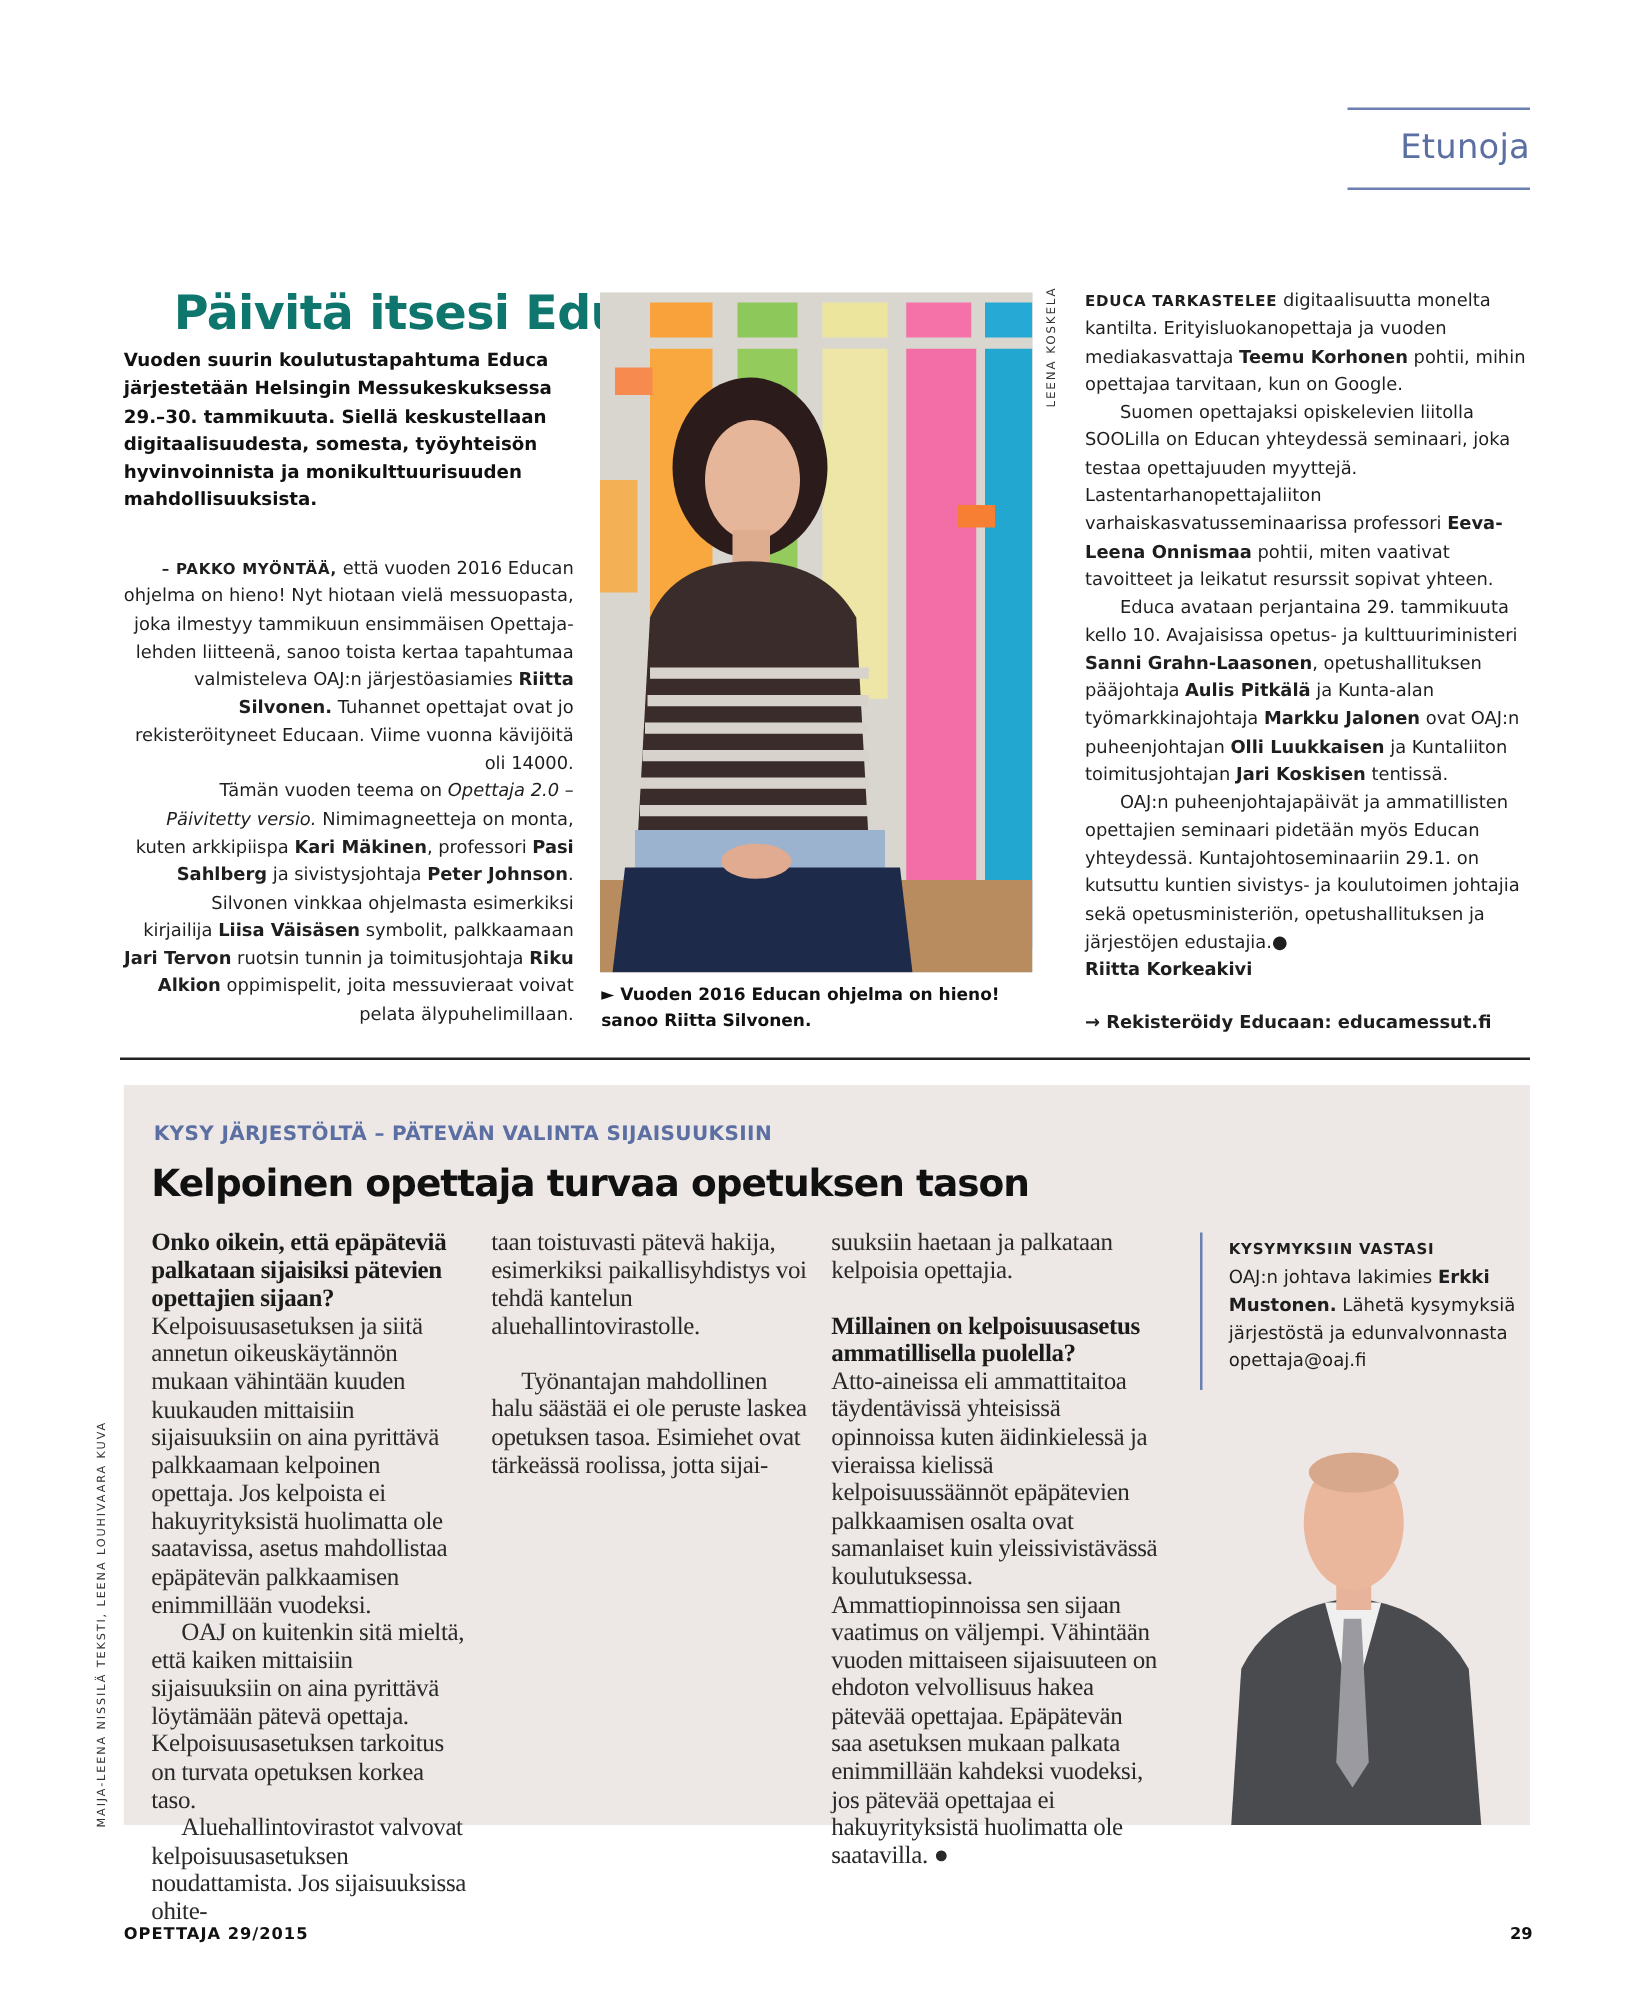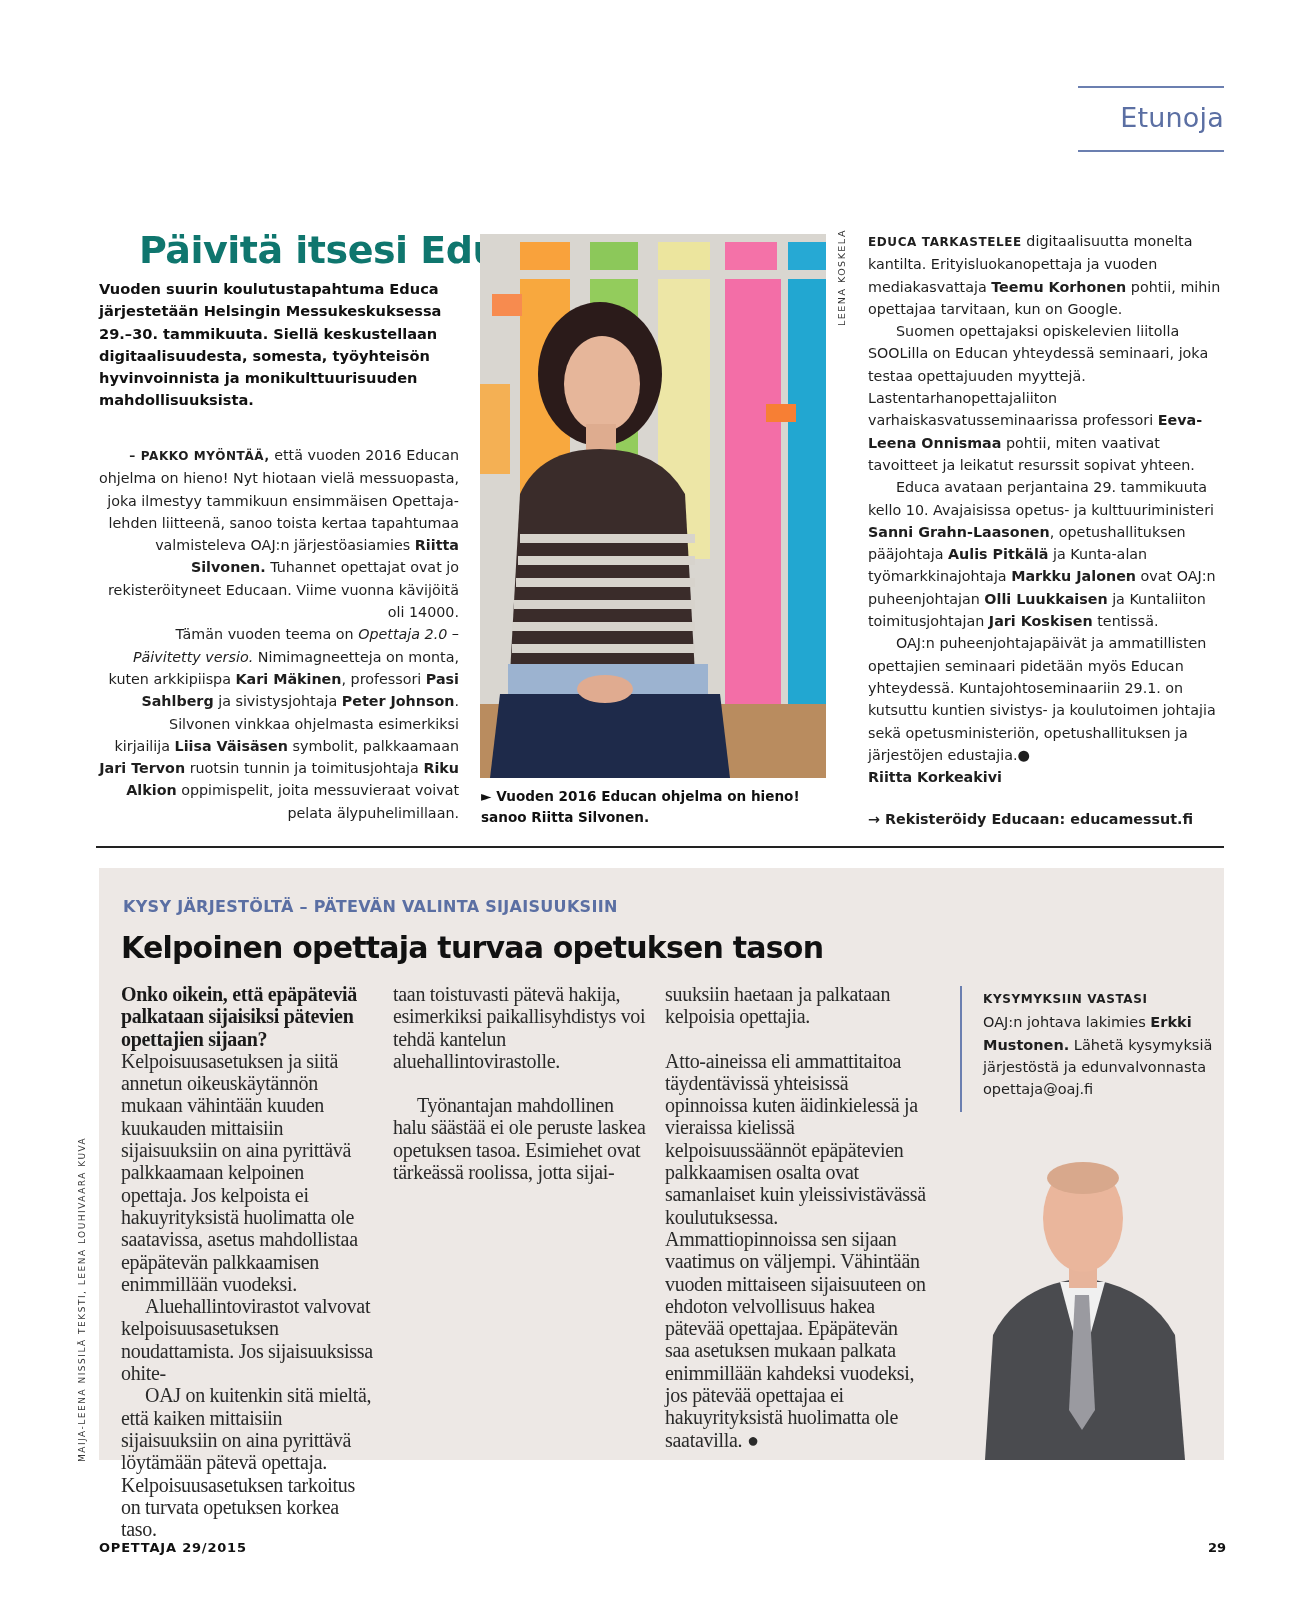--- a/index.html
+++ b/index.html
@@ -119,33 +119,34 @@
 <div class="divider"></div>
 
 <div class="box"></div>
 <div class="credit-v" style="left:77px; top:1462px; font-size:9px;">MAIJA-LEENA NISSILÄ TEKSTI, LEENA LOUHIVAARA KUVA</div>
 <div class="kicker">KYSY JÄRJESTÖLTÄ – PÄTEVÄN VALINTA SIJAISUUKSIIN</div>
 <div class="box-headline">Kelpoinen opettaja turvaa opetuksen tason</div>
 
 <div class="scol" style="left:121px; top:983px; width:252px;">
   <p class="q">Onko oikein, että epäpäteviä palkataan sijaisiksi pätevien opettajien sijaan?</p>
   <p>Kelpoisuusasetuksen ja siitä annetun oikeuskäytännön mukaan vähintään kuuden kuukauden mittaisiin sijaisuuksiin on aina pyrittävä palkkaamaan kelpoinen opettaja. Jos kelpoista ei hakuyrityksistä huolimatta ole saatavissa, asetus mahdollistaa epäpätevän palkkaamisen enimmillään vuodeksi.</p>
+  <p class="ind">OAJ on kuitenkin sitä mieltä, että kaiken mittaisiin sijaisuuksiin on aina pyrittävä löytämään pätevä opettaja. Kelpoisuusasetuksen tarkoitus on turvata opetuksen korkea taso.</p>
   <p class="ind">Aluehallintovirastot valvovat kelpoisuusasetuksen noudattamista. Jos sijaisuuksissa ohite-</p>
-  <p class="ind">OAJ on kuitenkin sitä mieltä, että kaiken mittaisiin sijaisuuksiin on aina pyrittävä löytämään pätevä opettaja. Kelpoisuusasetuksen tarkoitus on turvata opetuksen korkea taso.</p>
 </div>
 
 <div class="scol" style="left:393px; top:983px; width:255px;">
   <p>taan toistuvasti pätevä hakija, esimerkiksi paikallisyhdistys voi tehdä kantelun aluehallintovirastolle.</p>
   <div class="gap"></div>
   <p class="ind">Työnantajan mahdollinen halu säästää ei ole peruste laskea opetuksen tasoa. Esimiehet ovat tärkeässä roolissa, jotta sijai-</p>
 </div>
 
 <div class="scol" style="left:665px; top:983px; width:262px;">
   <p>suuksiin haetaan ja palkataan kelpoisia opettajia.</p>
   <div class="gap"></div>
+  <p class="q">Millainen on kelpoisuusasetus ammatillisella puolella?</p>
   <p><span>Atto-aineissa eli ammattitaitoa täydentävissä yhteisissä opinnoissa kuten äidinkielessä ja vieraissa kielissä kelpoisuussäännöt epäpätevien palkkaamisen osalta ovat samanlaiset kuin yleissivistävässä koulutuksessa. Ammattiopinnoissa sen sijaan vaatimus on väljempi. Vähintään vuoden mittaiseen sijaisuuteen on ehdoton velvollisuus hakea pätevää opettajaa. Epäpätevän saa asetuksen mukaan palkata enimmillään kahdeksi vuodeksi, jos pätevää opettajaa ei hakuyrityksistä huolimatta ole saatavilla.</span> <span>●</span></p>
 </div>
 
 <div class="ans-rule"></div>
 <div class="ans-text">
   <span class="lbl">KYSYMYKSIIN VASTASI</span>
   <span>OAJ:n johtava lakimies </span><b>Erkki Mustonen.</b><span> Lähetä kysymyksiä järjestöstä ja edunvalvonnasta opettaja@oaj.fi</span>
 </div>
 
 <div class="photo2">

